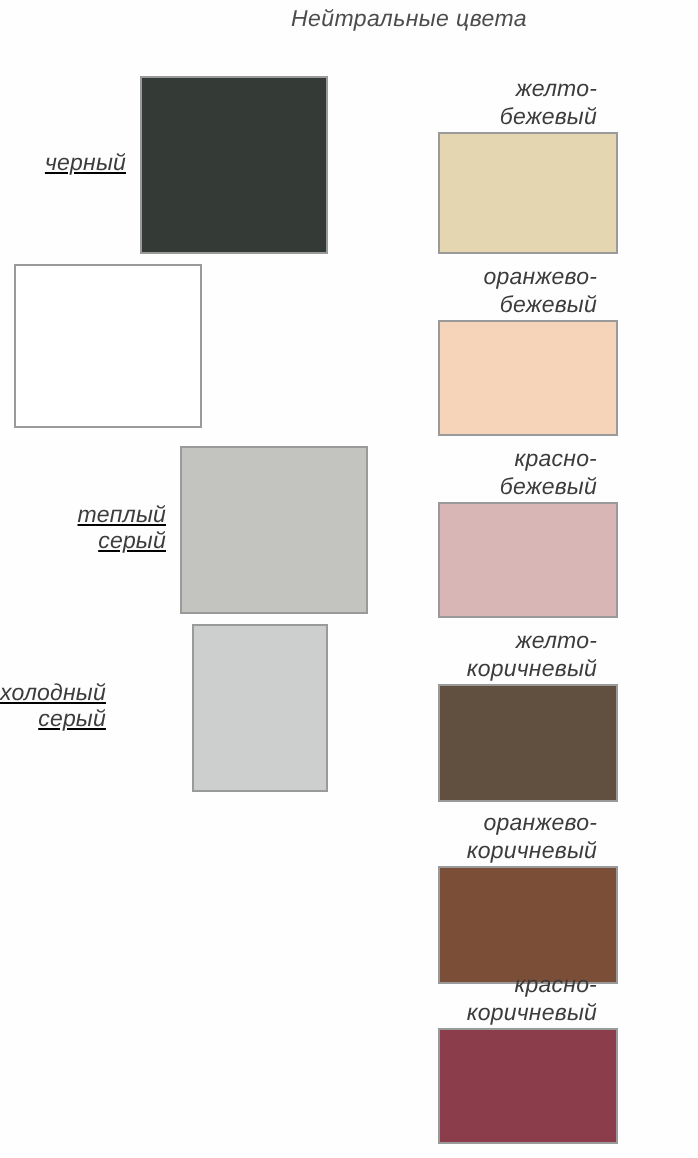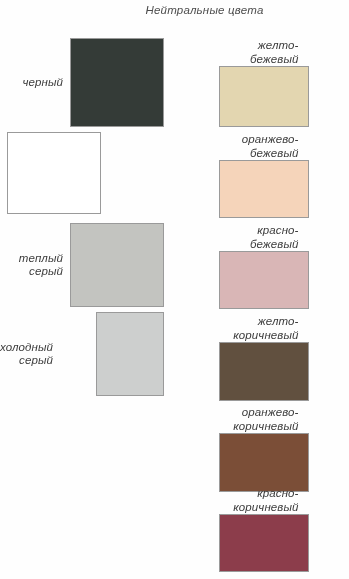--- a/index.html
+++ b/index.html
@@ -37,20 +37,21 @@
   }
   .swatch-row {
     position: absolute;
     display: flex;
     align-items: center;
   }
   .col-left .swatch-row {
     left: 0;
     width: 164px;
     flex-direction: row;
+    text-decoration: underline;
   }
   .col-right .swatch-row {
     left: 180px;
     width: 165px;
     flex-direction: column;
   }
   .label {
     font-style: italic;
     font-size: 11.5px;
     line-height: 13.5px;
@@ -88,21 +89,21 @@
   <div id="page-title">Нейтральные цвета</div>
 
   <div class="col-left">
       <div class="swatch-row" style="top: 38px; height: 89px;">
         <div class="label">черный</div>
         <div class="swatch" style="background: rgb(52, 59, 55); height: 89px;"></div>
       </div>
       <div class="swatch-row" style="top: 132px; height: 82px;">
         <div class="swatch" style="background: rgb(255, 255, 255); height: 82px;"></div>
       </div>
-      <div class="swatch-row" style="top: 223px; height: 84px;">
+      <div class="swatch-row" style="top: 223px; height: 84px; margin-left: 20px;">
         <div class="label">теплый
 серый</div>
         <div class="swatch" style="background: rgb(195, 196, 192); height: 84px;"></div>
       </div>
       <div class="swatch-row" style="top: 312px; height: 84px; gap: 36px;">
         <div class="label">холодный
 серый</div>
         <div class="swatch" style="background: rgb(205, 207, 206); height: 84px;"></div>
       </div>
     </div>

